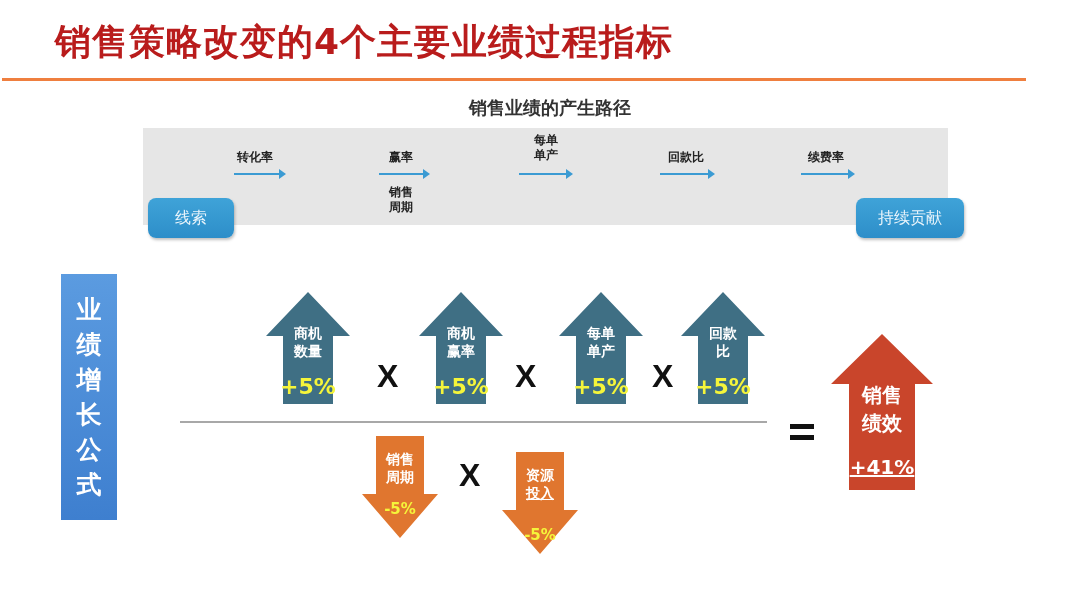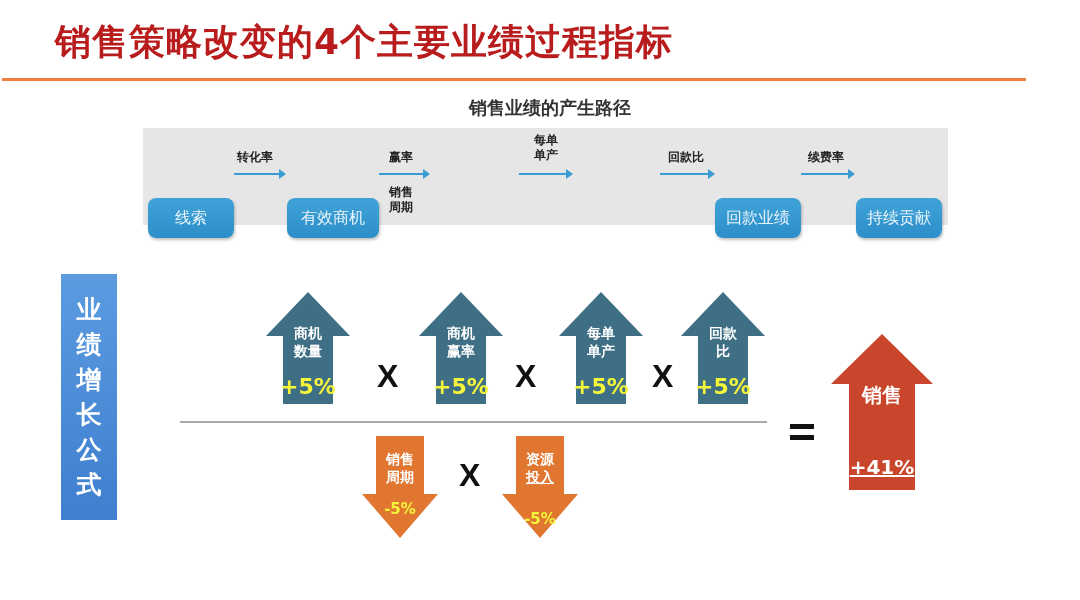--- a/index.html
+++ b/index.html
@@ -80,38 +80,36 @@
 <div class="title">销售策略改变的4个主要业绩过程指标</div>
 <div class="title-rule"></div>
 
 <div class="path-title">销售业绩的产生路径</div>
 
 <div class="flow-panel">
   <div class="node" style="left:5px;width:86px;">线索</div>
   <div class="conn" style="left:91px;width:50px;"></div>
   <div class="conn-label" style="left:94px;top:22px;">转化率</div>
 
-  <div class="node" style="left:144px;width:92px;">有效商机</div>
   <div class="conn" style="left:236px;width:49px;"></div>
   <div class="conn-label" style="left:246px;top:22px;">赢率</div>
   <div class="conn-label" style="left:246px;top:57px;white-space:pre;">销售
 周期</div>
 
   <div class="conn" style="left:376px;width:52px;"></div>
   <div class="conn-label" style="left:391px;top:5px;white-space:pre;">每单
 单产</div>
 
   <div class="conn" style="left:517px;width:53px;"></div>
   <div class="conn-label" style="left:525px;top:22px;">回款比</div>
 
-  <div class="node" style="left:572px;width:86px;">回款业绩</div>
   <div class="conn" style="left:658px;width:52px;"></div>
   <div class="conn-label" style="left:665px;top:22px;">续费率</div>
 
-  <div class="node" style="left:713px;width:86px;">持续贡献</div>
+  <div class="node" style="left:713px;width:108px;">持续贡献</div>
 </div>
 
 <div class="side-bar">
   <span>业</span>
   <span>绩</span>
   <span>增</span>
   <span>长</span>
   <span>公</span>
   <span>式</span>
 </div>
@@ -160,33 +158,34 @@
 <div class="arrow" style="left:362px;top:436px;width:76px;height:102px;">
   <svg width="76" height="102">
       <polygon points="14,0 62,0 62,58 76,58 38,102 0,58 14,58" fill="#e0762f"></polygon>
     </svg>
   <div class="lbl" style="top:14px;">销售</div>
   <div class="lbl" style="top:32px;">周期</div>
   <div class="pct" style="top:64px;font-size:15px;">-5%</div>
 </div>
 <div class="op" style="left:459px;top:457px;">X</div>
 
-<div class="arrow" style="left:502px;top:436px;width:76px;height:102px;">
+<div class="arrow" style="left:502px;top:452px;width:76px;height:102px;">
   <svg width="76" height="102">
       <polygon points="14,0 62,0 62,58 76,58 38,102 0,58 14,58" fill="#e0762f"></polygon>
     </svg>
   <div class="lbl" style="top:14px;">资源</div>
   <div class="lbl" style="top:32px;text-decoration:underline;">投入</div>
   <div class="pct" style="top:74px;font-size:15px;">-5%</div>
 </div>
 
 <div class="equals">
   <i style="top:0;"></i>
     <i style="top:11px;"></i>
 </div>
 
 <div class="arrow" style="left:831px;top:334px;width:102px;height:156px;">
   <svg width="102" height="156">
       <polygon points="51,0 102,50 84,50 84,156 18,156 18,50 0,50" fill="#c9452b"></polygon>
     </svg>
   <div class="lbl" style="top:48px;font-size:20px;line-height:26px;">销售</div>
+  <div class="lbl" style="top:76px;font-size:20px;line-height:26px;">绩效</div>
   <div class="lbl" style="top:120px;font-size:20px;line-height:26px;text-decoration:underline;">+41%</div>
 </div>
 
 </body></html>

